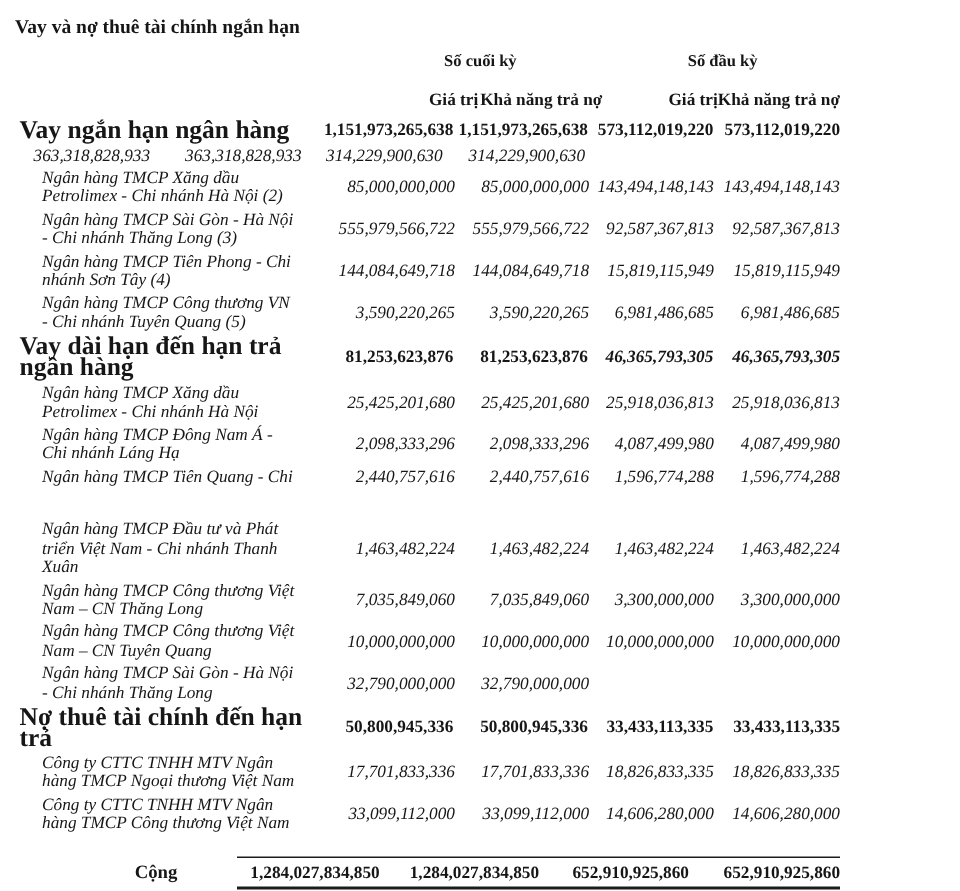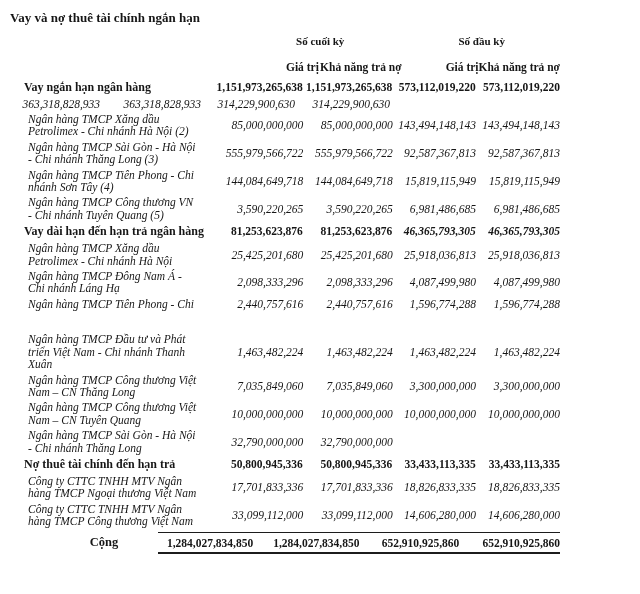--- a/index.html
+++ b/index.html
@@ -27,29 +27,29 @@
   .g-end{width:201px;}
   .g-begin{width:189px;}
 
   
   .sub-row{display:flex;margin-top:14px;margin-left:237px;}
   .sub-cell{font-weight:bold;font-size:11.5px;text-align:right;white-space:nowrap;}
 
   
   .tbody{margin-top:7px;}
   .row--section{margin:3px 0 4px 0;}
-  .row--section .c-label{padding-left:24px;font-weight:bold;font-size:12px;line-height:14px;}
+  .row--section .c-label{padding-left:13px;font-weight:bold;font-size:17px;line-height:14px;}
   .row--section .num{font-weight:bold;}
   .row--section.c34i .c3,
   .row--section.c34i .c4{font-style:italic;}
   .row--item{margin-bottom:3px;}
   .row--item .c-label{padding-left:28px;padding-right:16px;font-style:italic;font-size:11.5px;line-height:12.4px;}
   .row--item .num{font-style:italic;}
   .row--spacer{height:20px;}
-  .row--total{margin-top:4px;}
+  .row--total{margin-top:15px;}
   .row--total .c-label{width:225px;padding-left:60px;text-align:center;font-weight:bold;font-size:12.5px;}
   .total-box{display:flex;align-items:center;width:402px;padding:4px 0 3px 0;
     border-top:1.5px solid #1c1c1c;border-bottom:2.5px solid #1c1c1c;gap:20px;}
   .total-box .tc1{width:112px;}
   .total-box .tc2{width:101px;}
   .total-box .tc3{width:94px;}
   .total-box .tc4{width:95px;}
   .total-box .num{font-weight:bold;font-size:11.5px;}
 </style>
 </head>
@@ -128,21 +128,21 @@
         <div class="cell num c4">25,918,036,813</div>
       </div>
       <div class="row row--item">
         <div class="cell c-label">Ngân hàng TMCP Đông Nam Á - Chi nhánh Láng Hạ</div>
         <div class="cell num c1">2,098,333,296</div>
         <div class="cell num c2">2,098,333,296</div>
         <div class="cell num c3">4,087,499,980</div>
         <div class="cell num c4">4,087,499,980</div>
       </div>
       <div class="row row--item">
-        <div class="cell c-label">Ngân hàng TMCP Tiên Phong - Chi</div>
+        <div class="cell c-label">Ngân hàng TMCP Tiên Quang - Chi</div>
         <div class="cell num c1">2,440,757,616</div>
         <div class="cell num c2">2,440,757,616</div>
         <div class="cell num c3">1,596,774,288</div>
         <div class="cell num c4">1,596,774,288</div>
       </div>
       <div class="row row--spacer"></div>
       <div class="row row--item">
         <div class="cell c-label">Ngân hàng TMCP Đầu tư và Phát triển Việt Nam - Chi nhánh Thanh Xuân</div>
         <div class="cell num c1">1,463,482,224</div>
         <div class="cell num c2">1,463,482,224</div>

